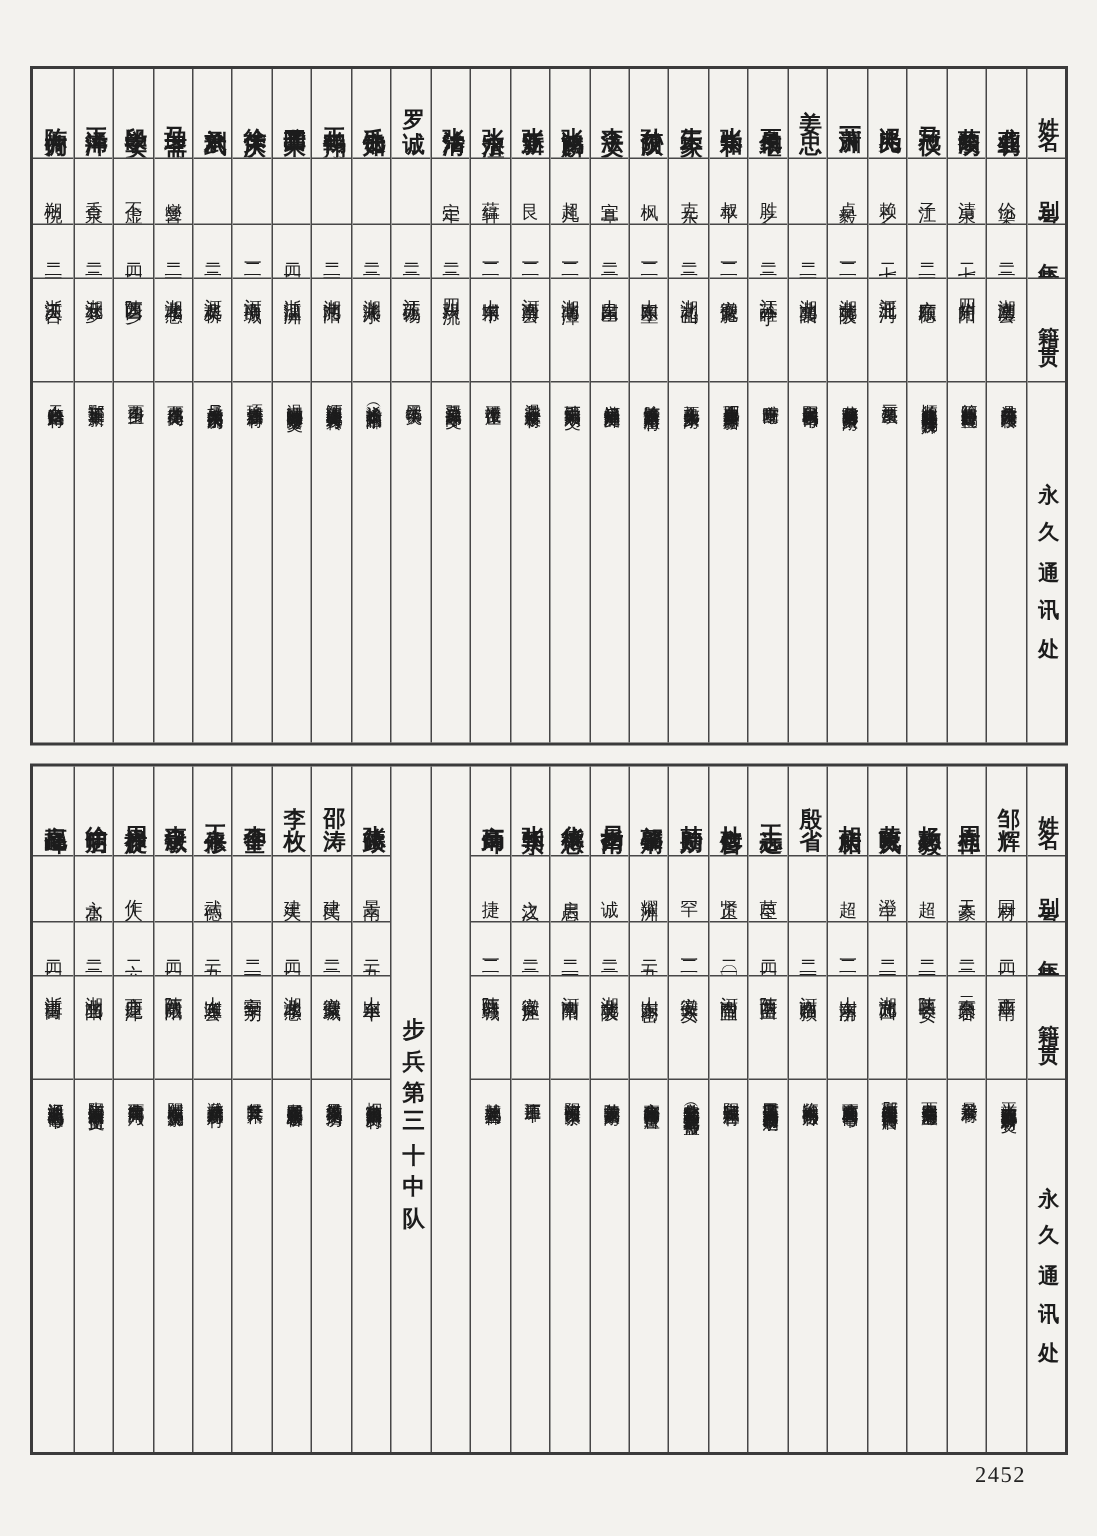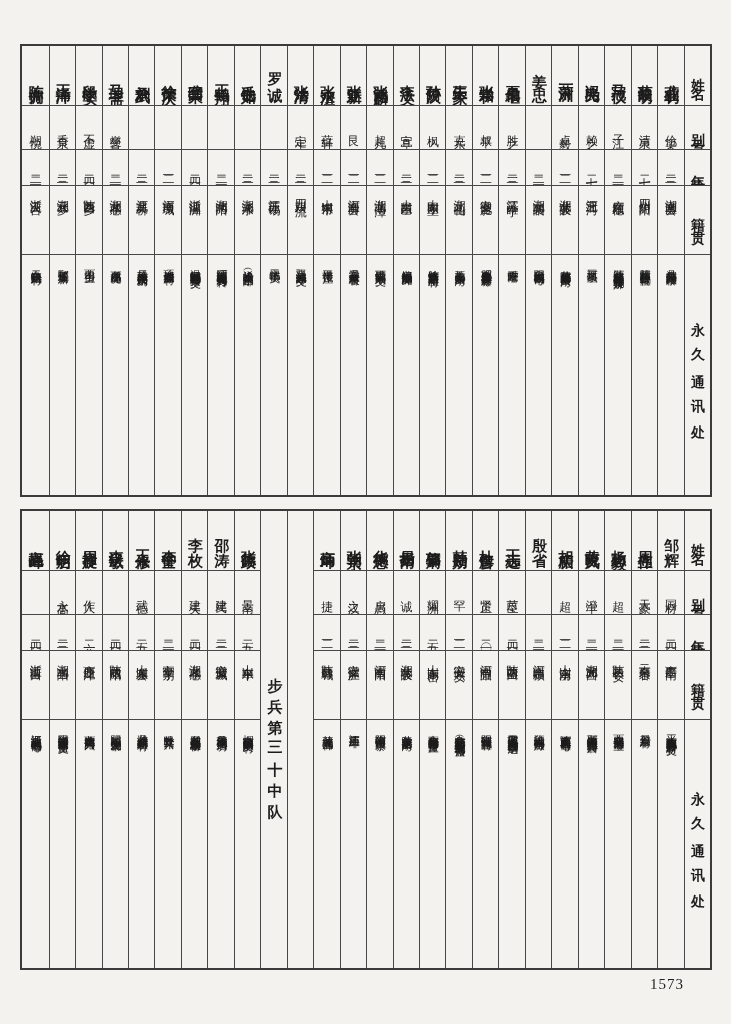--- a/index.html
+++ b/index.html
@@ -929,14 +929,14 @@
         </div>
         <div class="cell native">
           <span class="vtext native-text">浙江青田</span>
         </div>
         <div class="cell address">
           <span class="vtext address-text">浙江温州北门七枫巷二十四号</span>
         </div>
       </div>
     </div>
 
-  <div class="page-number">1573</div>
+  <div class="page-number">2452</div>
 </div>
 
 </body></html>

